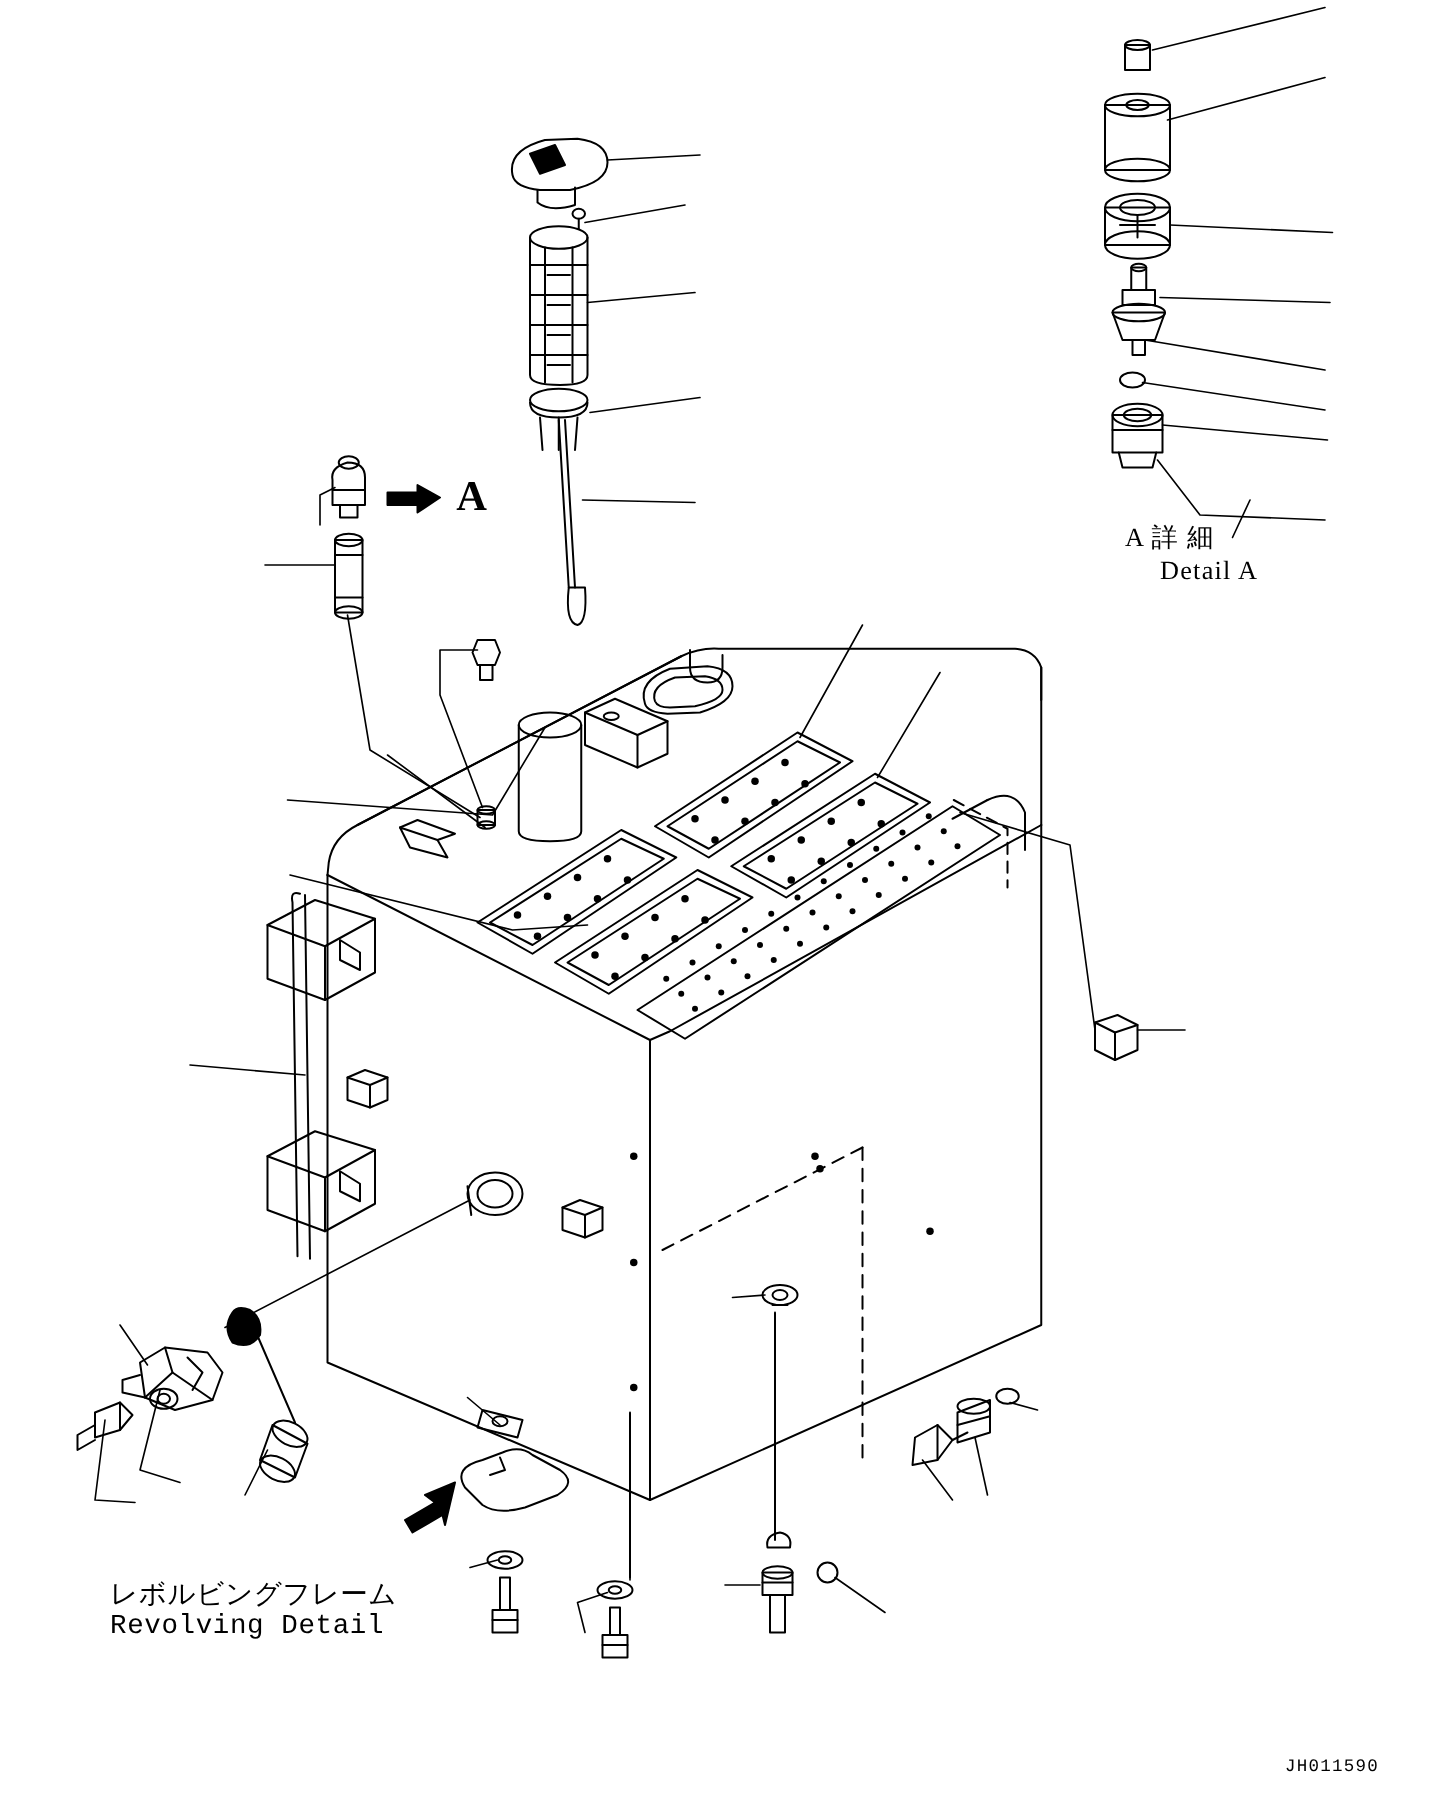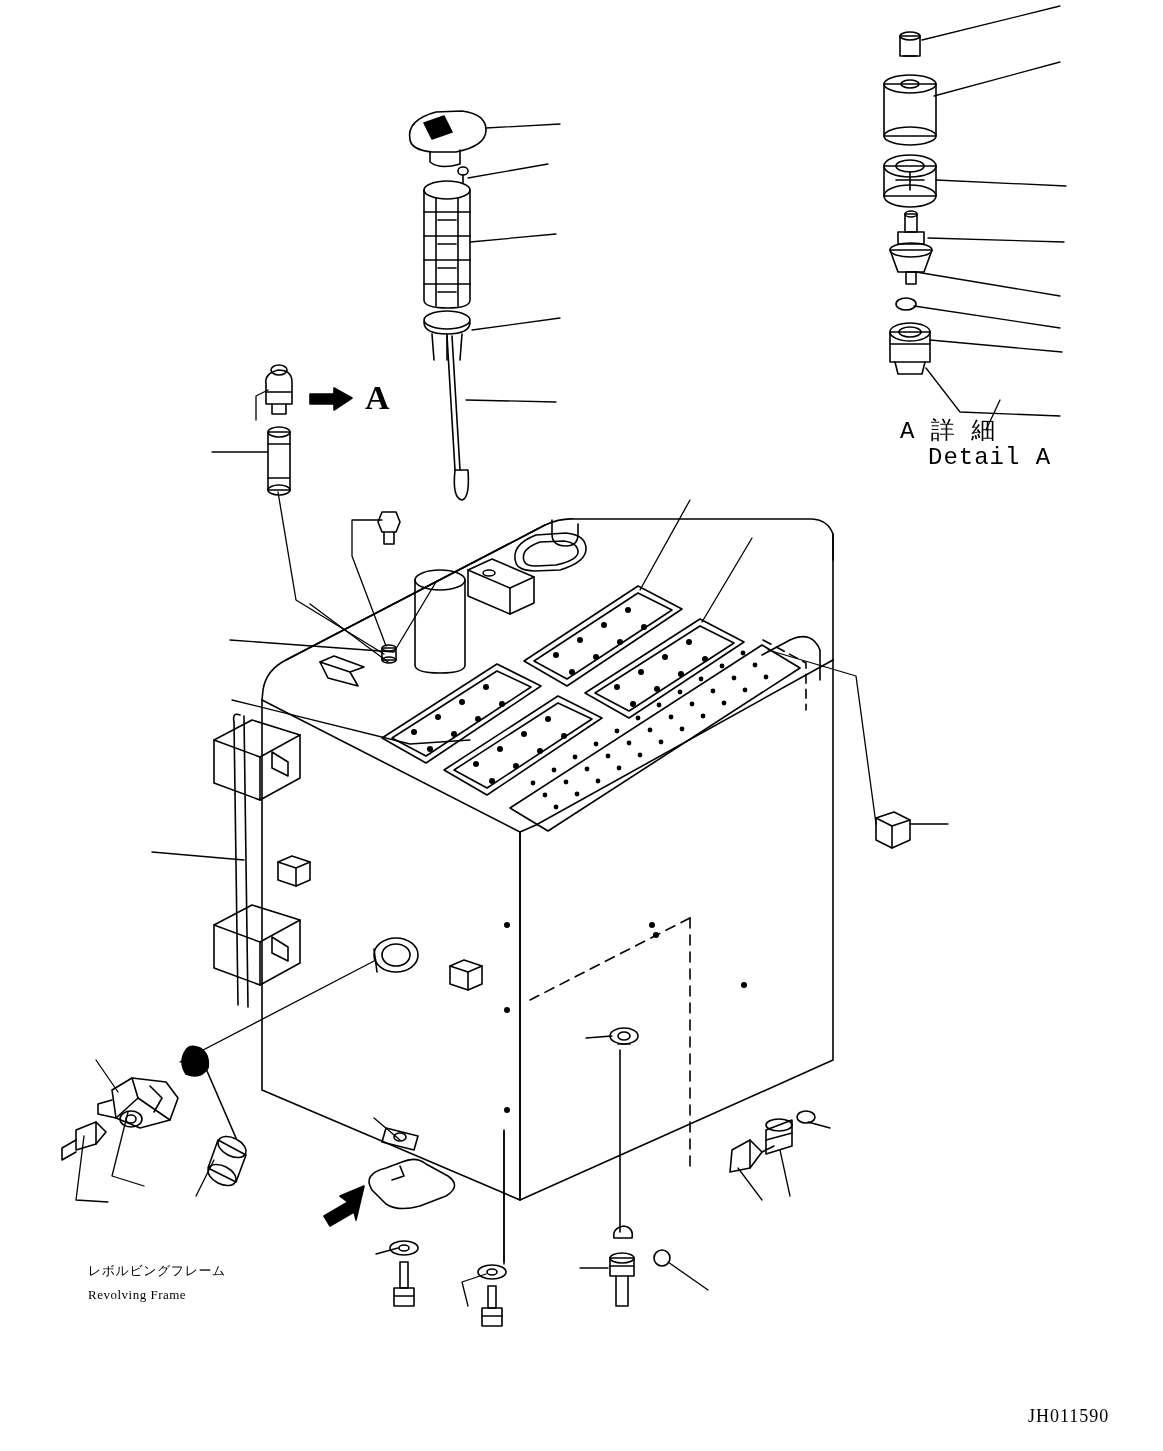--- a/index.html
+++ b/index.html
@@ -24,37 +24,37 @@
     width: 1163px;
     height: 1451px;
   }
   .lbl {
     position: absolute;
     white-space: pre;
     color: #000000;
     line-height: 1.15;
   }
   .lbl-detail {
+    font-family: Liberation Serif, serif;
+    font-size: 21px;
+    letter-spacing: 1px;
+  }
+  .lbl-frame {
     font-family: Liberation Mono, monospace;
-    font-size: 24px;
-    letter-spacing: 1px;
-  }
-  .lbl-frame {
-    font-family: Liberation Serif, serif;
-    font-size: 13px;
+    font-size: 22px;
     letter-spacing: 0.5px;
   }
   .lbl-a {
     font-family: "Liberation Serif", serif;
     font-size: 34px;
     font-weight: bold;
   }
   .lbl-code {
-    font-family: Liberation Serif, serif;
-    font-size: 18px;
+    font-family: Liberation Mono, monospace;
+    font-size: 14px;
     letter-spacing: 1px;
   }
 </style>
 </head>
 <body>
 
 <div id="page">
 
   <svg id="svg-root" viewBox="0 0 1163 1451">
     <g fill="none" stroke="#000000" stroke-width="1.6" stroke-linejoin="round" stroke-linecap="round">
@@ -484,17 +484,17 @@
 
     </g>
   </svg>
 
   <div class="lbl lbl-a" style="left:365px; top:378px;">A</div>
 
   <div class="lbl lbl-detail" style="left:900px; top:418px;">A 詳 細</div>
   <div class="lbl lbl-detail" style="left:928px; top:444px;">Detail A</div>
 
   <div class="lbl lbl-frame" style="left:88px; top:1264px;">レボルビングフレーム</div>
-  <div class="lbl lbl-frame" style="left:88px; top:1288px;">Revolving Frame</div>
+  <div class="lbl lbl-frame" style="left:88px; top:1288px;">Revolving Detail</div>
 
   <div class="lbl lbl-code" style="left:1028px; top:1406px;">JH011590</div>
 
 </div>
 
 </body></html>

